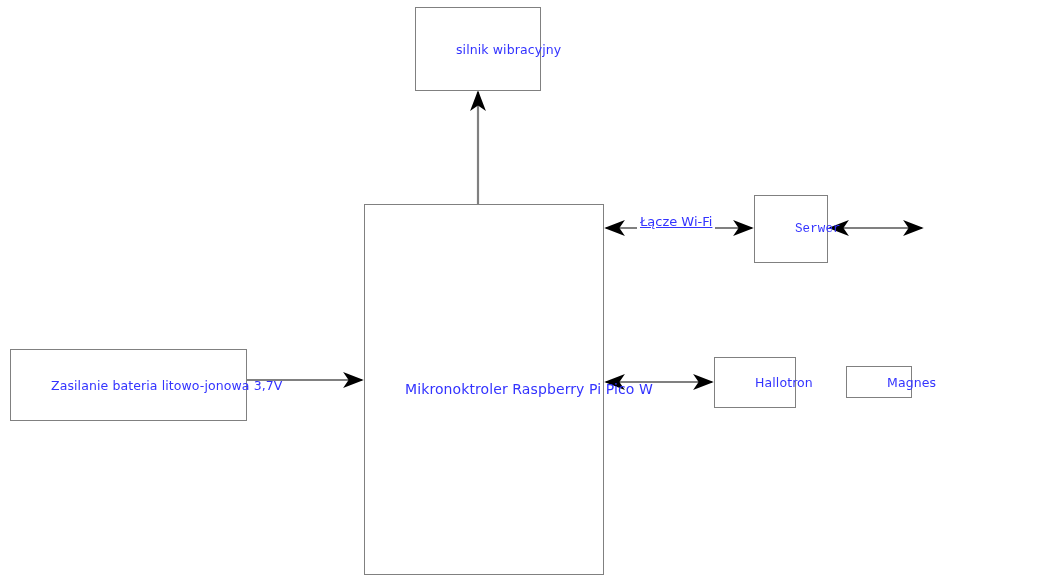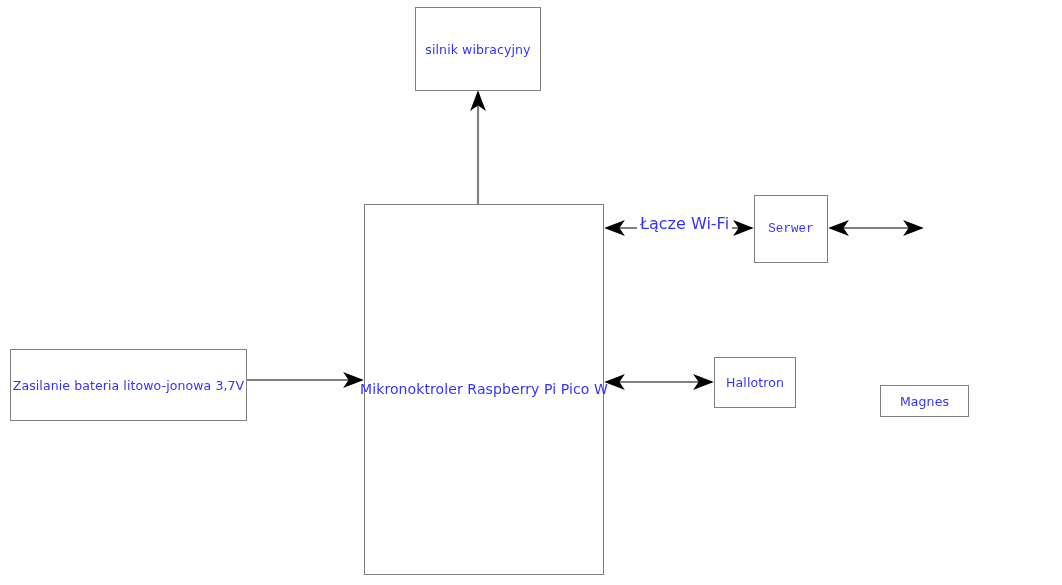--- a/index.html
+++ b/index.html
@@ -15,21 +15,22 @@
     overflow: hidden;
     font-family: "DejaVu Sans", sans-serif;
   }
   .node {
     position: absolute;
     box-sizing: border-box;
     background: #ffffff;
     border: 1.6px solid #808080;
     display: flex;
     align-items: center;
-    justify-content: center;
+    justify-content: flex-start;
+    padding-left: 40px;
   }
   .node-label {
     color: #3333ff;
     font-size: 12.5px;
     line-height: 1.2;
     white-space: nowrap;
     text-align: center;
     letter-spacing: 0.1px;
   }
   
@@ -40,36 +41,37 @@
   
   #node-battery { left: 10px; top: 349px; width: 237px; height: 72px; }
   
   #node-server { left: 754px; top: 195px; width: 74px; height: 68px; font-family: Liberation Mono, monospace; }
   
   #node-phone { left: 924px; top: 141px; width: 127px; height: 183px; }
   #node-phone .node-label { position: relative; left: 11px; }
   
   #node-hall { left: 714px; top: 357px; width: 82px; height: 51px; }
   
-  #node-magnet { left: 880px; top: 366px; width: 89px; height: 32px; margin-top: 19px; }
+  #node-magnet { left: 846px; top: 366px; width: 66px; height: 32px; }
 
   .edge-layer {
     position: absolute;
     left: 0; top: 0;
     width: 1062px;
     height: 585px;
     pointer-events: none;
   }
   .edge-label {
     position: absolute;
     color: #3333ff;
-    font-size: 16px;
+    font-size: 13px;
     white-space: nowrap;
     background: #ffffff;
     padding: 0 3px;
+    text-decoration: underline;
   }
   #edge-label-wifi { left: 637px; top: 214px; }
 </style>
 </head>
 <body>
 
 <div id="canvas">
 
   <svg class="edge-layer" viewBox="0 0 1062 585" width="1062" height="585" aria-hidden="true">
     <defs>

